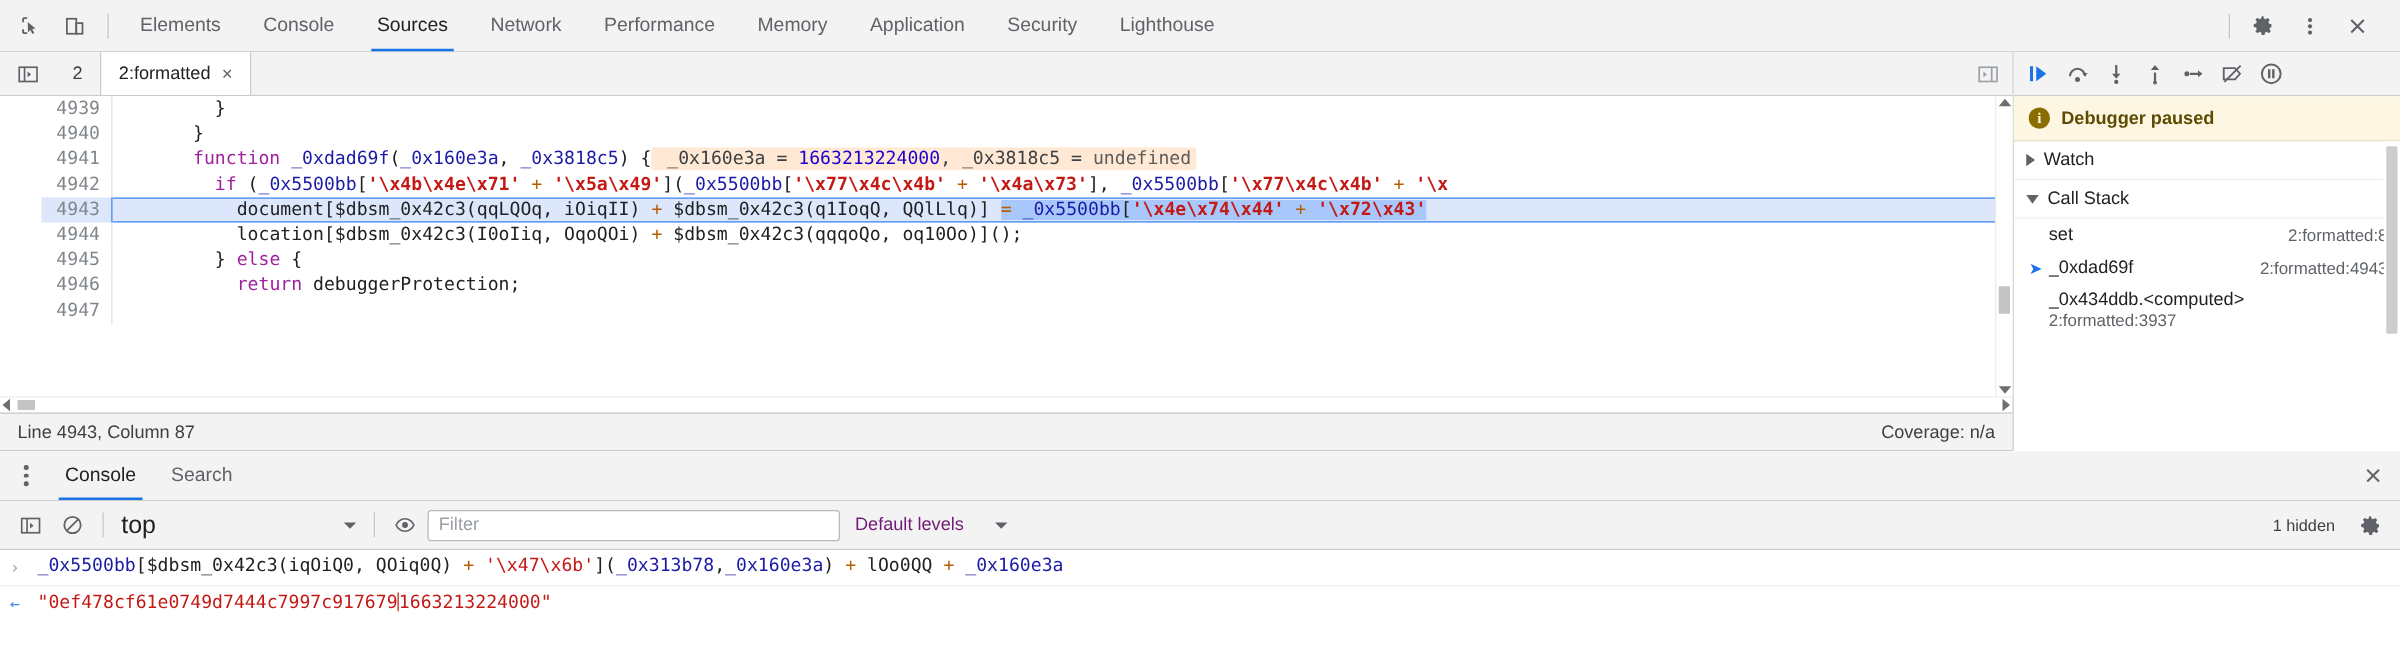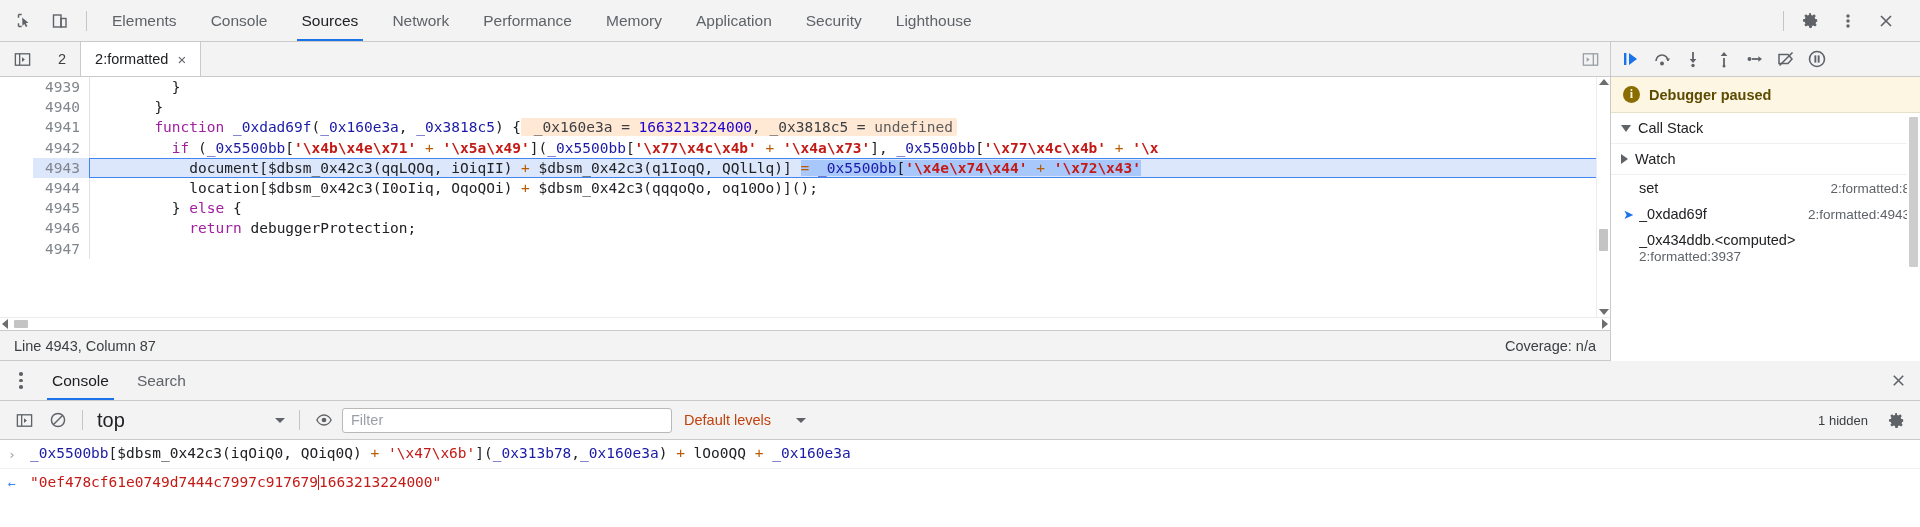--- a/index.html
+++ b/index.html
@@ -198,21 +198,21 @@
     display: flex; align-items: center; width: 200px; height: 24px;
     font-size: 20px; color: #202124; cursor: pointer; padding: 0 6px;
   }
   .ctx-select .cs-label { flex: 1; }
   .caret { width:0;height:0;border-left:5px solid transparent;border-right:5px solid transparent;border-top:5px solid #5f6368; }
   .filter-box {
     width: 330px; height: 25px; border: 1px solid #b9b9b9; border-radius: 3px;
     background: #fff; display: flex; align-items: center; padding: 0 8px;
     font-size: 14.5px; color: #9aa0a6;
   }
-  .levels { display:flex; align-items:center; gap:25px; padding: 0 10px; font-size: 14.5px; color:#c2410c; cursor:pointer; }
+  .levels { display:flex; align-items:center; gap:25px; padding: 0 10px; font-size: 14.5px; color:#701a75; cursor:pointer; }
   .hidden-count { font-size: 13px; color: #3c4043; padding-right: 10px; }
 
   .console-out {
     flex: 1; overflow: hidden; font-family: "DejaVu Sans Mono","Liberation Mono",monospace;
     font-size: 14.5px; background: #fff;
   }
   .c-row { display: flex; align-items: flex-start; padding: 4px 0 4px 8px; line-height: 19px; }
   .c-row.input { border-bottom: 1px solid #f0f0f0; }
   .c-arrow { width: 22px; min-width:22px; color: #9aa0a6; font-size: 13px; padding-top:1px; }
   .c-arrow.ret { color: #4285f4; }
@@ -434,26 +434,26 @@
       </div>
 
       <div class="paused-banner">
         <span class="warn-icon">i</span>
         <span>Debugger paused</span>
       </div>
 
       <div class="sidebar-body">
         <div id="sidebar-sections">
             <div class="sect">
+              <span class="tri right"></span>
+              <span>Watch</span>
+            </div>
+            <div class="sect">
               <span class="tri down"></span>
               <span>Call Stack</span>
-            </div>
-            <div class="sect">
-              <span class="tri right"></span>
-              <span>Watch</span>
             </div>
             <div class="cs-row">
               <span class="cs-marker"></span>
               <span class="cs-name">set</span>
               <span class="cs-loc">2:formatted:8</span>
             </div>
             <div class="cs-row">
               <span class="cs-marker">➤</span>
               <span class="cs-name">_0xdad69f</span>
               <span class="cs-loc">2:formatted:4943</span>

